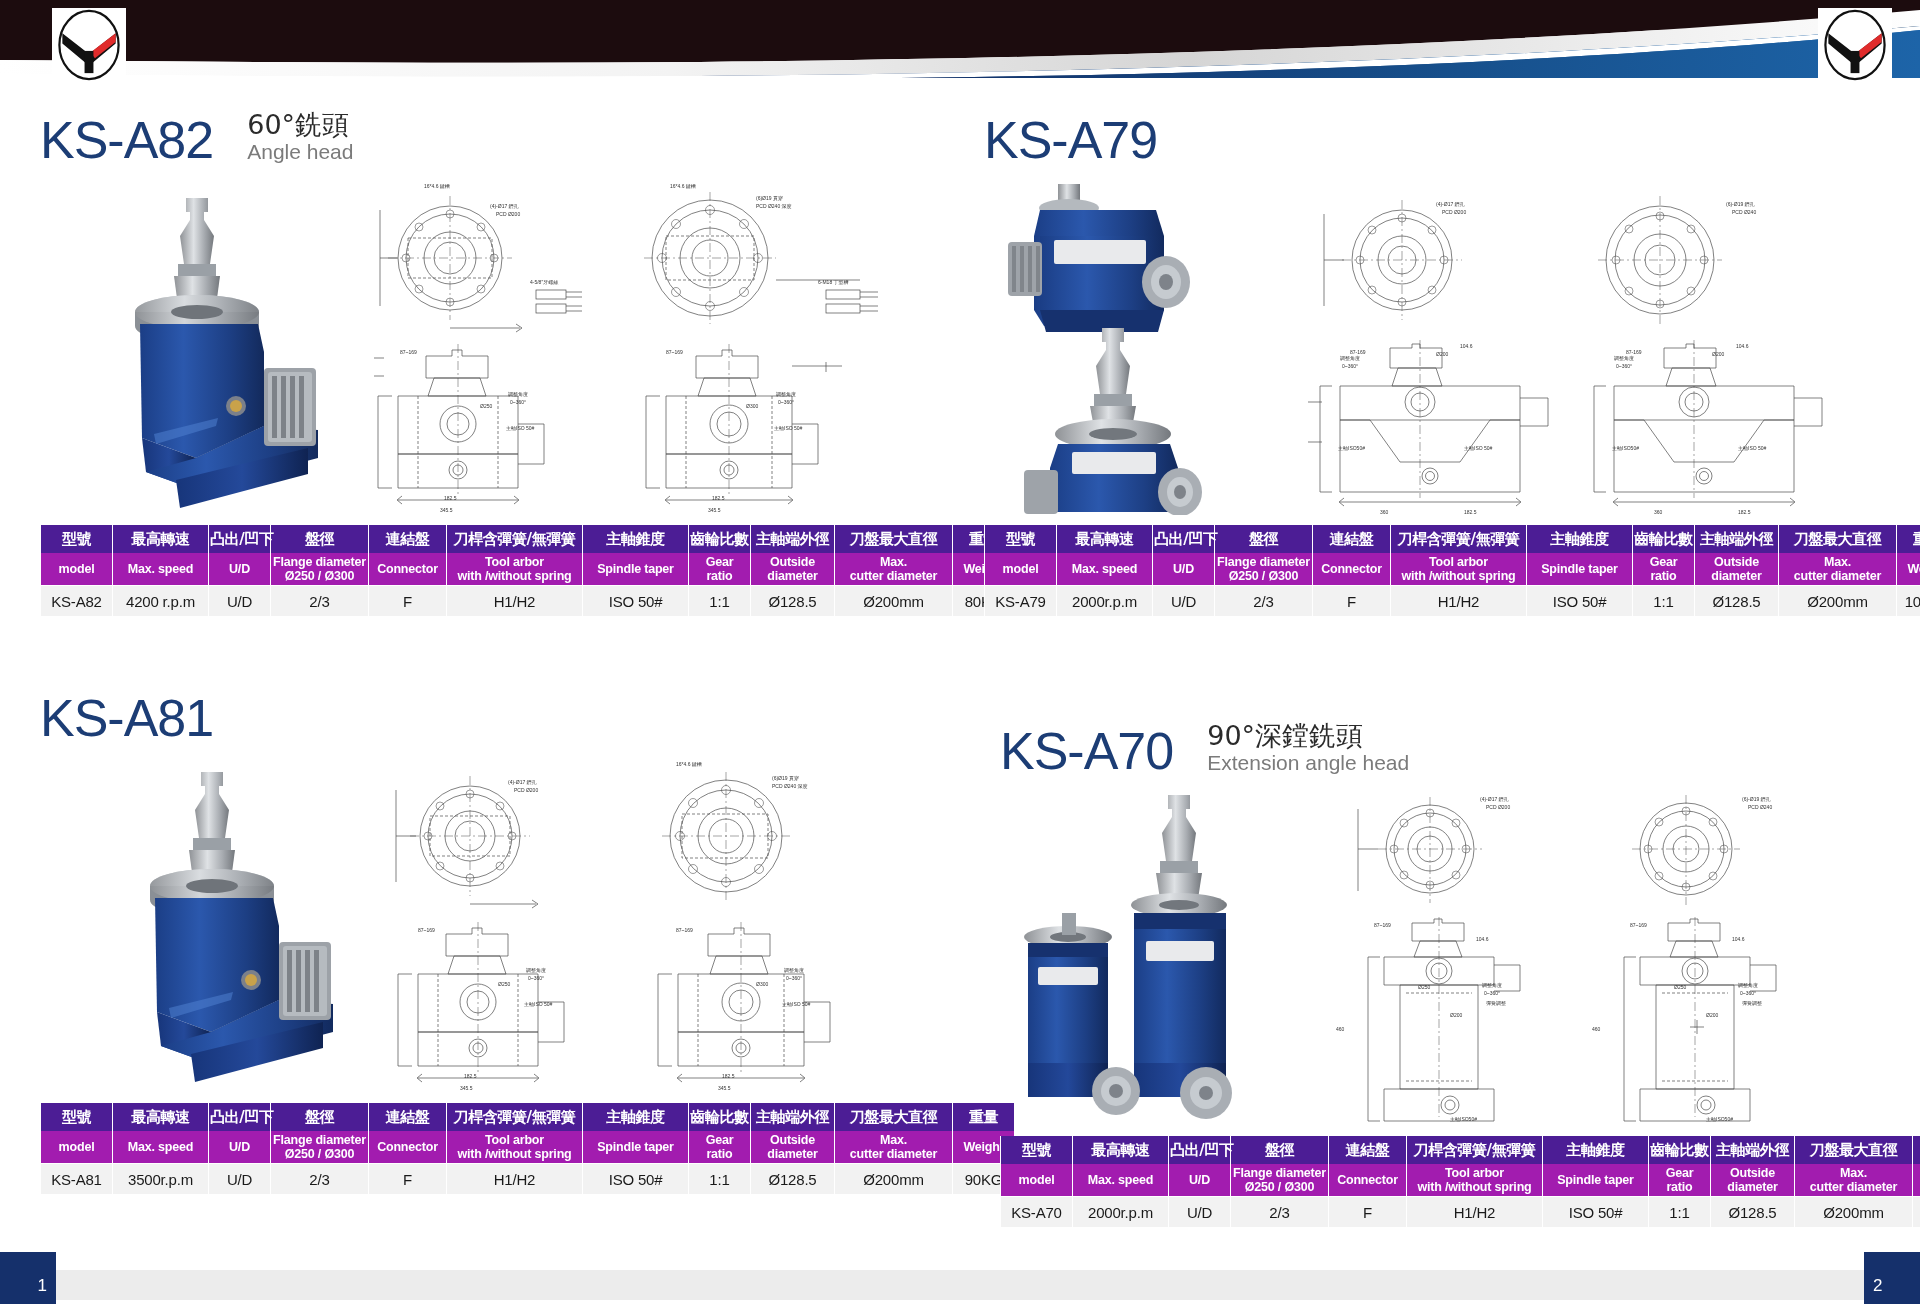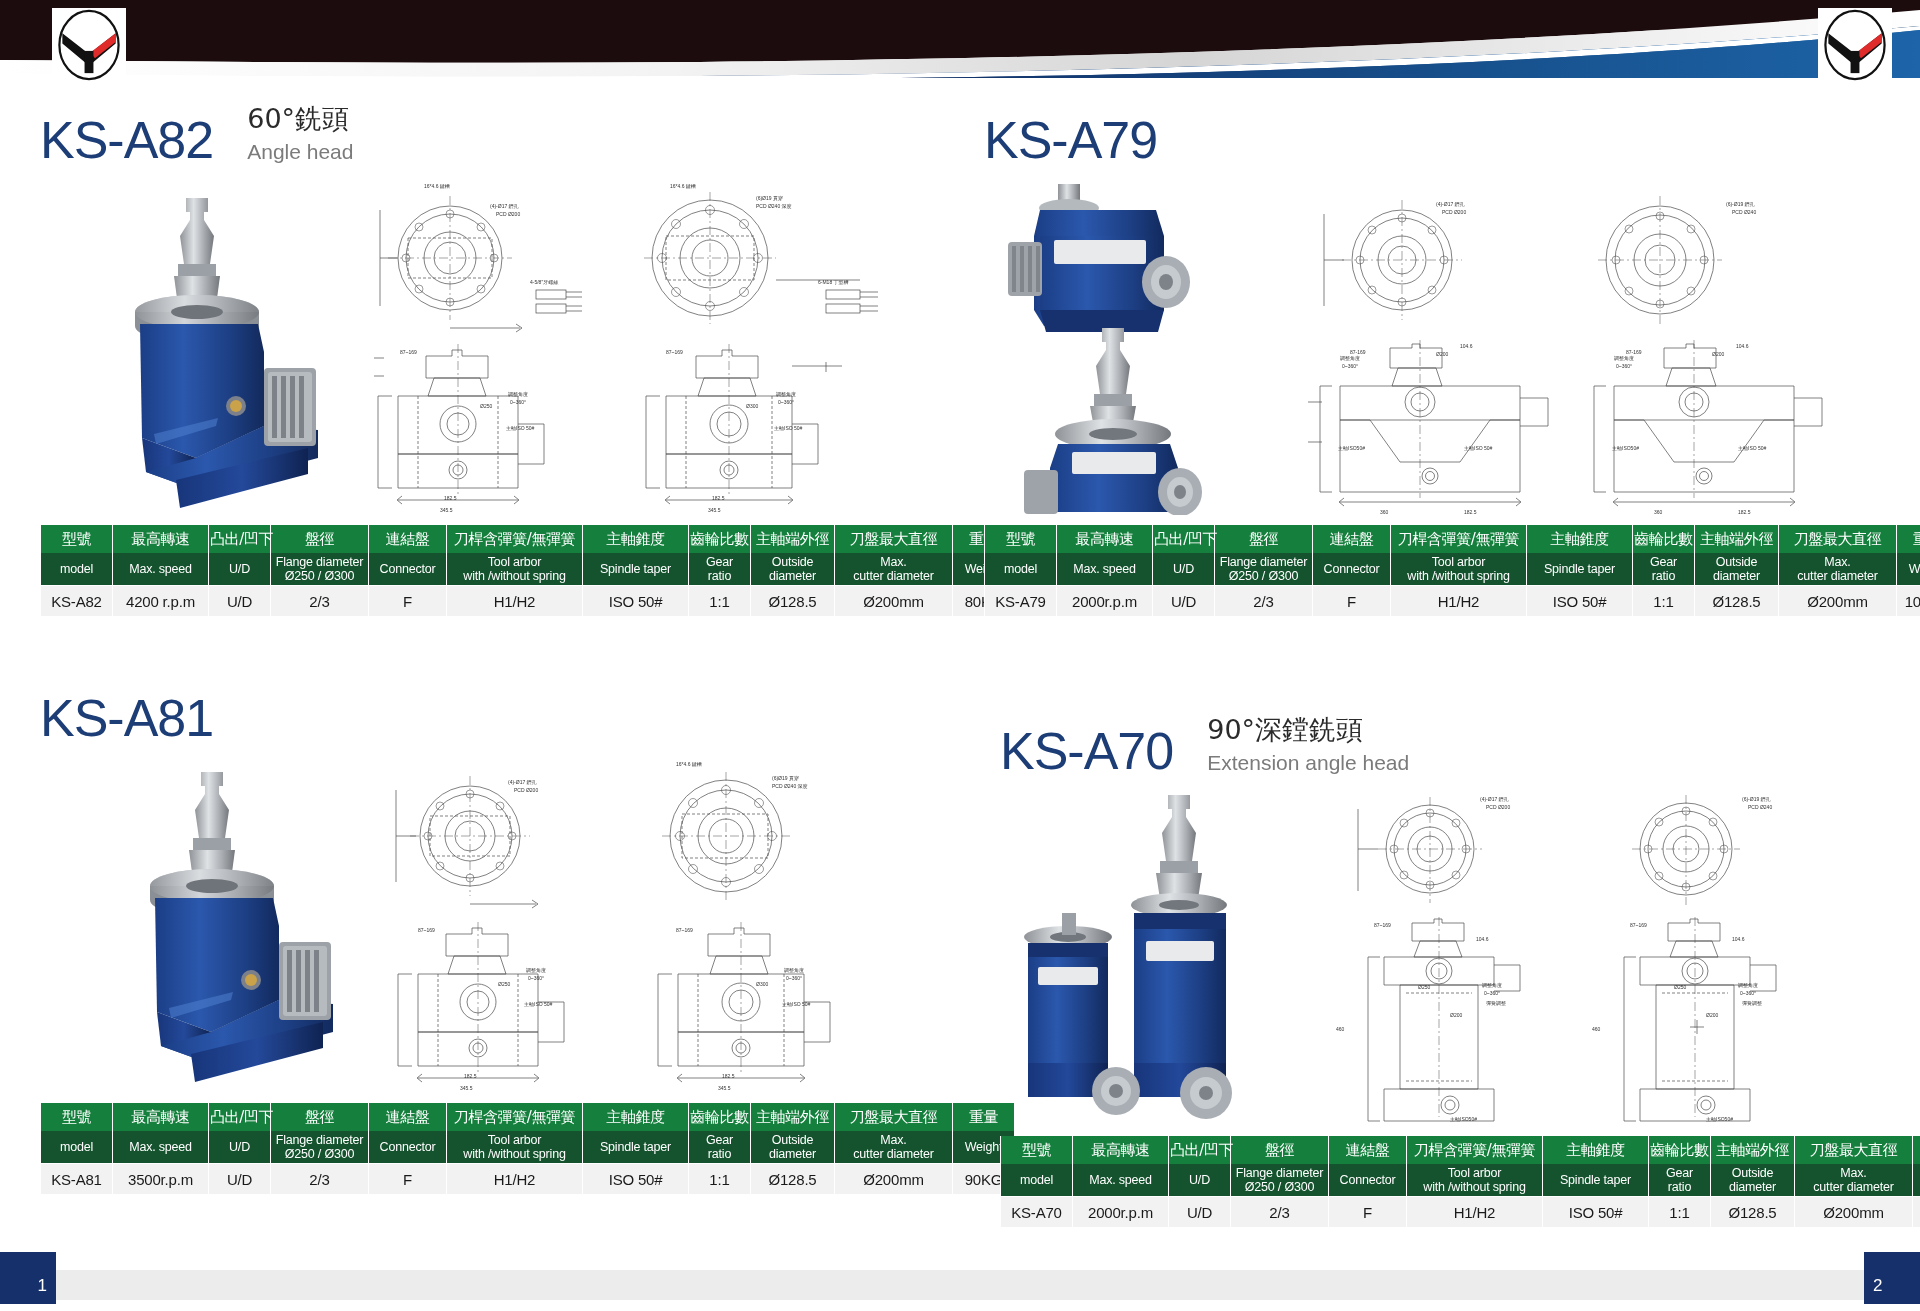--- a/index.html
+++ b/index.html
@@ -22,38 +22,38 @@
   .panel.bl{left:40px;top:578px;width:905px;}
   .panel.br{left:1000px;top:611px;width:905px;}
 
   
   .titleblock{display:flex;align-items:flex-end;height:74px;}
   .model-code{font-size:52px;font-weight:400;color:#1c3d75;letter-spacing:-1px;
               line-height:1;margin-right:34px;white-space:nowrap;}
   .title-text{padding-bottom:2px;}
   .title-cn{font-size:27px;color:#2b2b2b;line-height:1.12;white-space:nowrap;
             font-family:"DejaVu Sans","Liberation Sans",sans-serif;font-weight:400;}
-  .title-en{font-size:21px;color:#7b7b7b;line-height:1.15;white-space:nowrap;margin-top:6px;text-align:center;}
+  .title-en{font-size:21px;color:#7b7b7b;line-height:1.15;white-space:nowrap;margin-top:0;text-align:center;}
 
   
   .art{position:relative;width:905px;height:335px;margin-top:14px;}
   .photo{position:absolute;}
   .dwg{position:absolute;}
   .dwg svg,.photo svg{display:block;}
 
   
   table.spec{border-collapse:collapse;width:905px;margin-top:10px;table-layout:fixed;
              font-family:"Liberation Sans","DejaVu Sans",sans-serif;}
   table.spec th,table.spec td{text-align:center;vertical-align:middle;
              border-left:1px solid #ffffff;border-right:1px solid #ffffff;padding:0 1px;}
-  table.spec tr.r-cn th{background:#15803d;color:#fff;font-size:15px;height:28px;
-             font-weight:400;font-family:"DejaVu Sans","Liberation Sans",sans-serif;
+  table.spec tr.r-cn th{background:#4c1d95;color:#fff;font-size:15px;height:28px;
+             font-weight:700;font-family:"DejaVu Sans","Liberation Sans",sans-serif;
              letter-spacing:-0.4px;white-space:nowrap;}
-  table.spec tr.r-en th{background:#14532d;color:#fff;font-size:12.5px;height:32px;
-             font-weight:400;line-height:1.12;letter-spacing:-0.2px;}
+  table.spec tr.r-en th{background:#a21caf;color:#fff;font-size:12.5px;height:32px;
+             font-weight:700;line-height:1.12;letter-spacing:-0.2px;}
   table.spec tr.r-val td{background:#f2f2f2;color:#1a1a1a;font-size:15px;height:30px;
              font-weight:400;border-left:1px solid #ffffff;border-right:1px solid #ffffff;
              border-top:1px solid #ffffff;letter-spacing:-0.2px;}
 
   
   .footer{position:absolute;left:0;top:1252px;width:1920px;height:59px;background:#fff;}
   .footbar{position:absolute;left:0;top:18px;width:1920px;height:30px;background:#ececec;}
   .pagetab{position:absolute;top:0;width:56px;height:52px;background:#15306b;
            color:#fff;font-size:17px;}
   .pagetab.l{left:0;}

